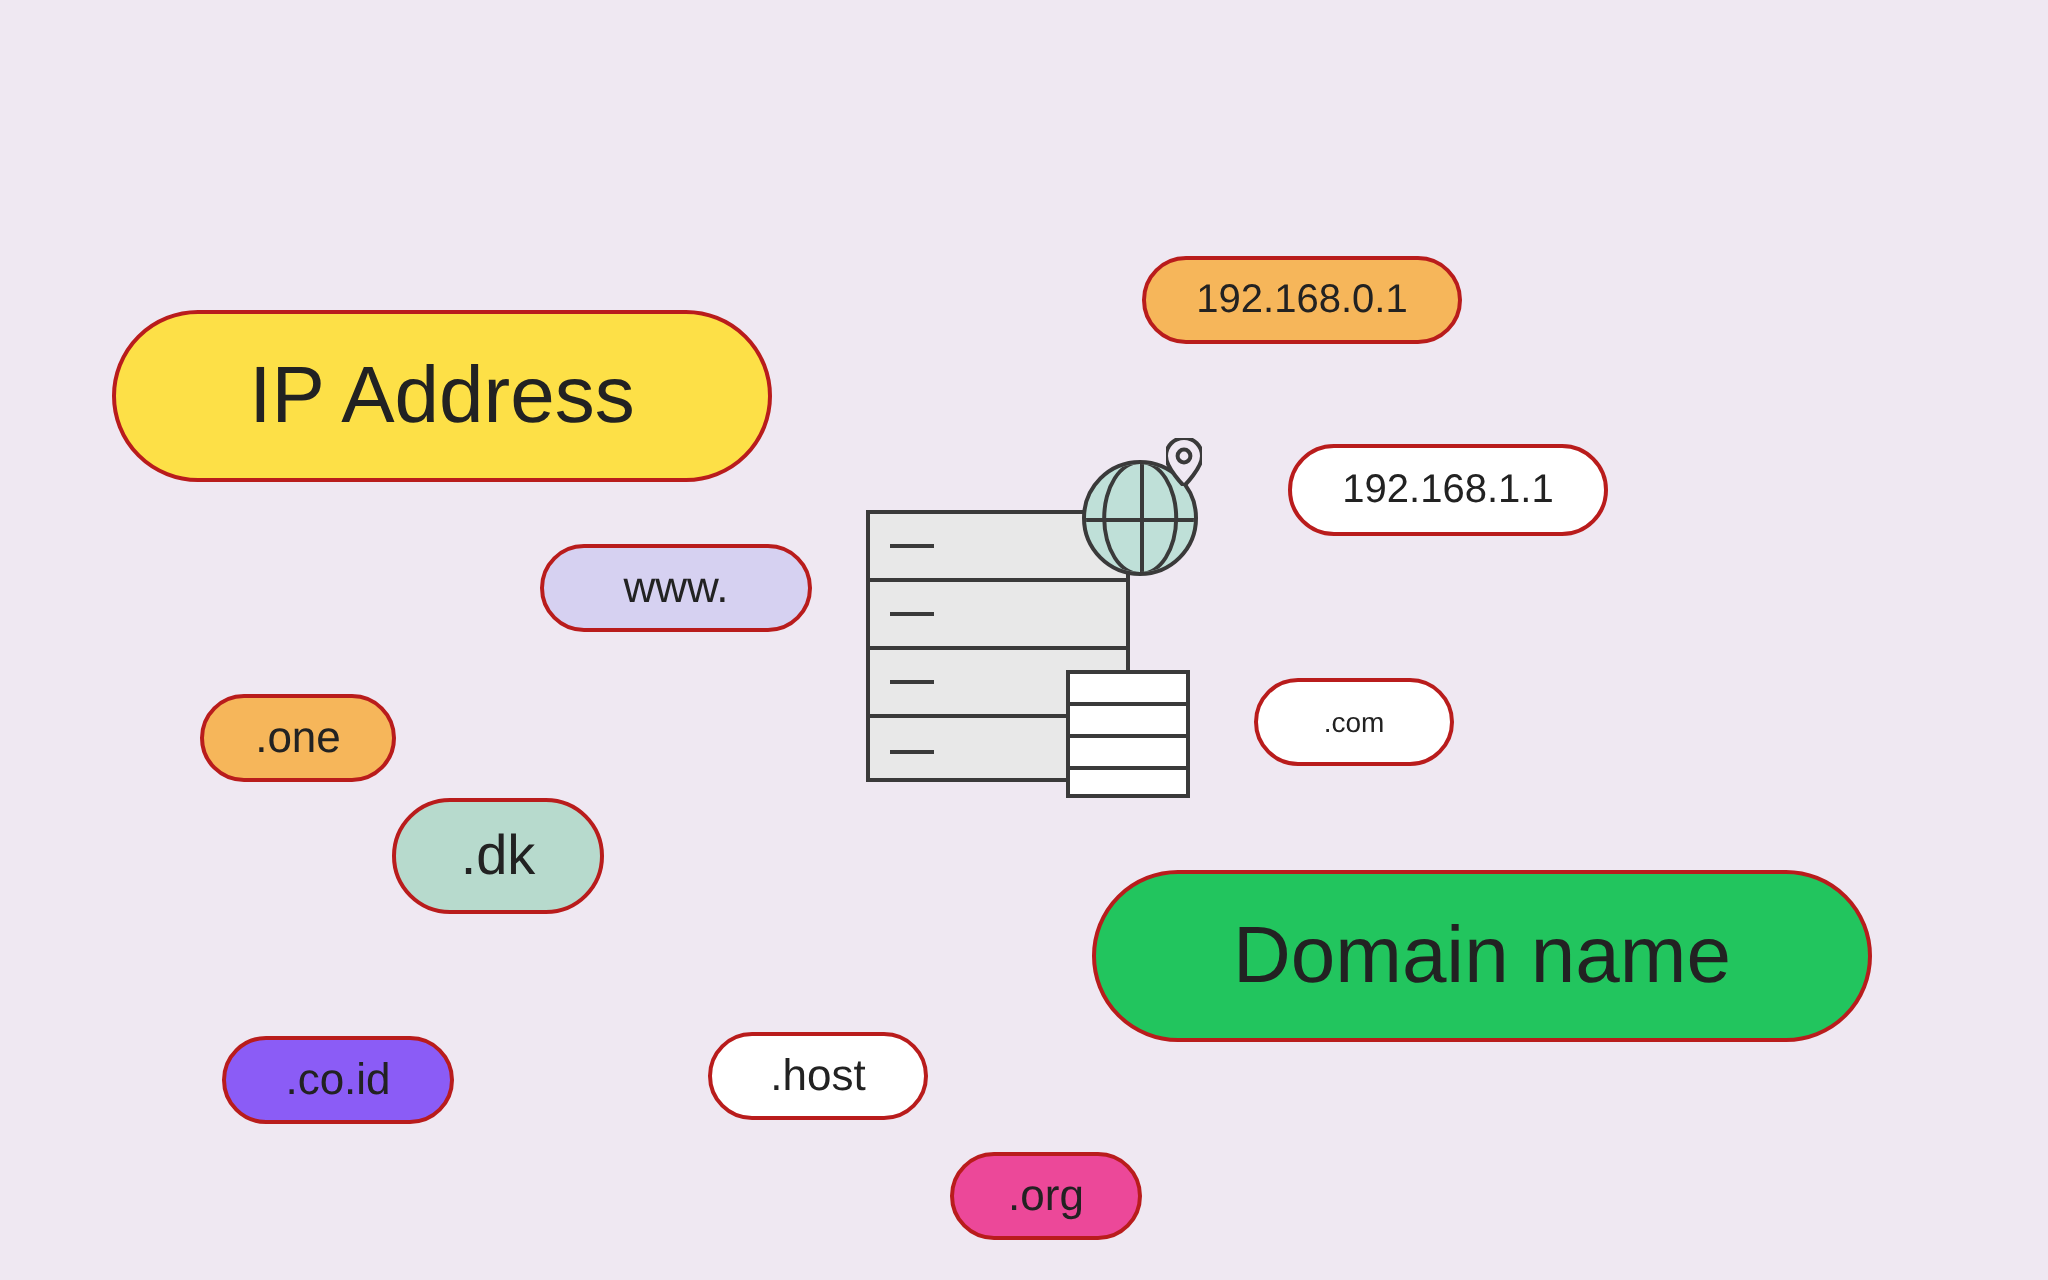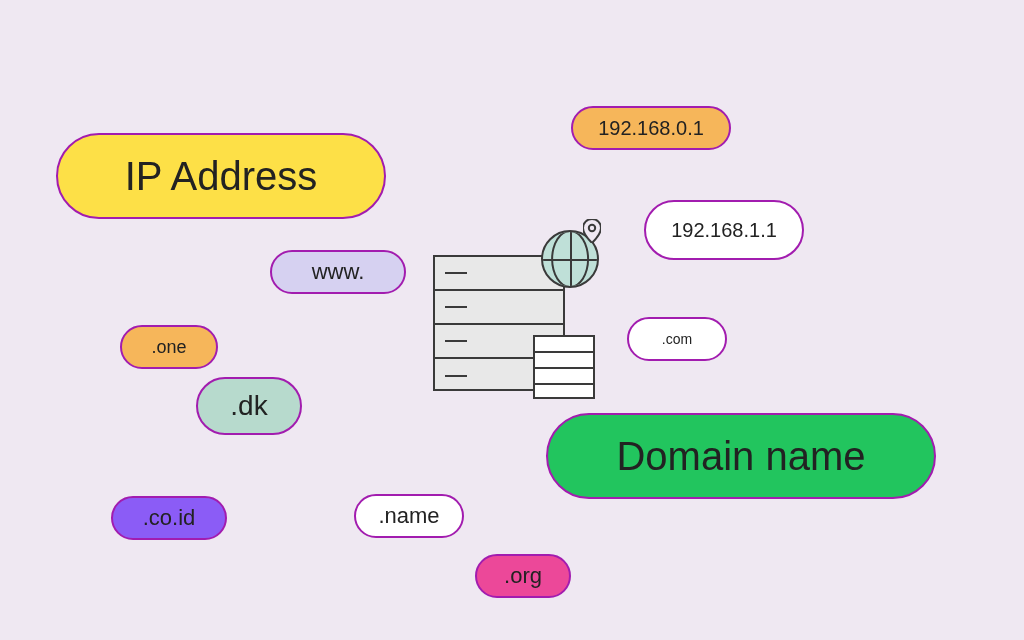--- a/index.html
+++ b/index.html
@@ -5,27 +5,28 @@
   * { box-sizing: border-box; margin: 0; padding: 0; }
   html, body { width: 1024px; height: 640px; }
   body {
     background: #efe8f2;
     font-family: "Segoe UI", "Helvetica Neue", Arial, sans-serif;
     position: relative;
     overflow: hidden;
   }
   .pill {
     position: absolute;
-    border: 2px solid #a21caf;
+    border: 2px solid #b91c1c;
     border-radius: 999px;
     display: flex;
     align-items: center;
     justify-content: center;
     color: #222;
     white-space: nowrap;
+    margin-top: 22px;
   }
   .server-group {
     position: absolute;
   }
   .server-stack {
     position: absolute;
     border: 2px solid #3a3a3a;
     background: #e8e8e8;
   }
   .server-row {
@@ -100,46 +101,46 @@
 </div>
 
 <div class="pill" style="left:546px; top:413px; width:390px; height:86px; font-size:40px; background:#22c55e;">
   <span>Domain name</span>
 </div>
 
 <div class="pill" style="left:571px; top:106px; width:160px; height:44px; font-size:20px; background:#f6b65a;">
   <span>192.168.0.1</span>
 </div>
 
-<div class="pill" style="left:644px; top:200px; width:160px; height:60px; font-size:20px; background:#ffffff;">
+<div class="pill" style="left:644px; top:200px; width:160px; height:46px; font-size:20px; background:#ffffff;">
   <span>192.168.1.1</span>
 </div>
 
 <div class="pill" style="left:270px; top:250px; width:136px; height:44px; font-size:22px; background:#d6d1f1;justify-content:center;">
   <span>www.</span>
 </div>
 
-<div class="pill" style="left:120px; top:325px; width:98px; height:44px; font-size:18px; background:#f6b65a;text-align:right;">
+<div class="pill" style="left:100px; top:325px; width:98px; height:44px; font-size:22px; background:#f6b65a;text-align:right;">
   <span>.one</span>
 </div>
 
 <div class="pill" style="left:196px; top:377px; width:106px; height:58px; font-size:28px; background:#b7dacd;text-align:right;">
   <span>.dk</span>
 </div>
 
 <div class="pill" style="left:627px; top:317px; width:100px; height:44px; font-size:14px; background:#ffffff;text-align:right;">
   <span>.com</span>
 </div>
 
 <div class="pill" style="left:111px; top:496px; width:116px; height:44px; font-size:22px; background:#8b5cf6;">
   <span>.co.id</span>
 </div>
 
 <div class="pill" style="left:354px; top:494px; width:110px; height:44px; font-size:22px; background:#ffffff;">
-  <span>.name</span>
+  <span>.host</span>
 </div>
 
 <div class="pill" style="left:475px; top:554px; width:96px; height:44px; font-size:22px; background:#ec4899;">
   <span>.org</span>
 </div>
 
 <div class="server-group" style="left:433px; top:245px; width:170px; height:170px;">
 
   <div class="server-stack" style="left:0; top:10px; width:132px; height:136px;">
     <div class="server-row" style="height:34px;">

